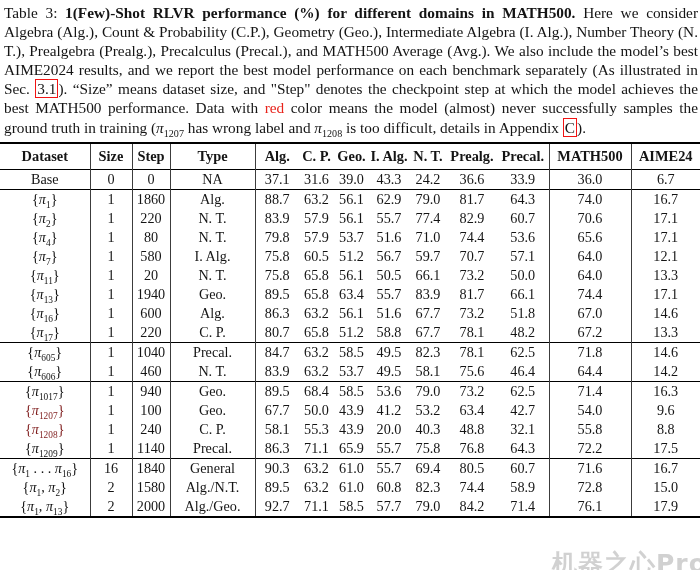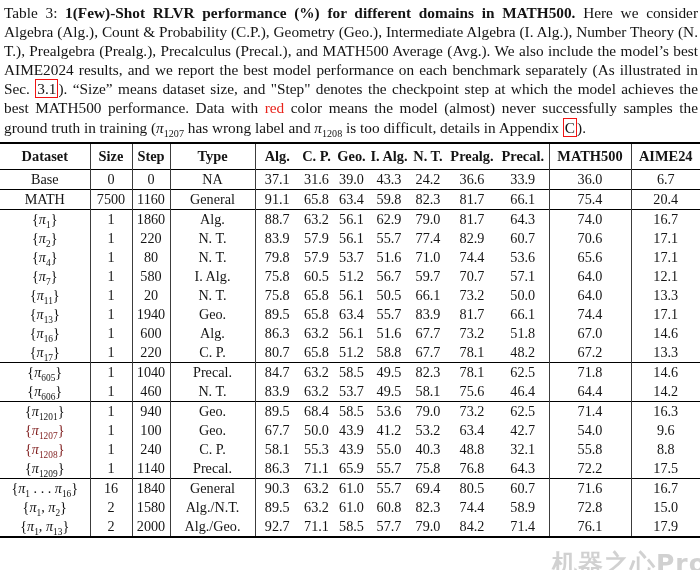--- a/index.html
+++ b/index.html
@@ -97,35 +97,20 @@
           <td>39.0</td>
           <td>43.3</td>
           <td>24.2</td>
           <td>36.6</td>
           <td>33.9</td>
           <td class="bl br">36.0</td>
           <td>6.7</td>
         </tr>
       </tbody>
       <tbody>
-        <tr>
-          <td><span>MATH</span></td>
-          <td class="bl br">7500</td>
-          <td class="br">1160</td>
-          <td class="br">General</td>
-          <td>91.1</td>
-          <td>65.8</td>
-          <td>63.4</td>
-          <td>59.8</td>
-          <td>82.3</td>
-          <td>81.7</td>
-          <td>66.1</td>
-          <td class="bl br">75.4</td>
-          <td class="b">20.4</td>
-        </tr>
       </tbody>
       <tbody>
         <tr>
           <td><span>{</span><span class="pi">π</span><sub>1</sub><span>}</span></td>
           <td class="bl br">1</td>
           <td class="br">1860</td>
           <td class="br">Alg.</td>
           <td>88.7</td>
           <td>63.2</td>
           <td>56.1</td>
@@ -269,21 +254,21 @@
           <td>49.5</td>
           <td>58.1</td>
           <td>75.6</td>
           <td>46.4</td>
           <td class="bl br">64.4</td>
           <td>14.2</td>
         </tr>
       </tbody>
       <tbody>
         <tr>
-          <td><span>{</span><span class="pi">π</span><sub>1201</sub><span>}</span></td>
+          <td><span>{</span><span class="pi">π</span><sub>1017</sub><span>}</span></td>
           <td class="bl br">1</td>
           <td class="br">940</td>
           <td class="br">Geo.</td>
           <td>89.5</td>
           <td>68.4</td>
           <td>58.5</td>
           <td>53.6</td>
           <td>79.0</td>
           <td>73.2</td>
           <td>62.5</td>
@@ -306,21 +291,21 @@
           <td>9.6</td>
         </tr>
         <tr>
           <td class="redlbl"><span>{</span><span class="pi">π</span><sub>1208</sub><span>}</span></td>
           <td class="bl br">1</td>
           <td class="br">240</td>
           <td class="br">C. P.</td>
           <td>58.1</td>
           <td>55.3</td>
           <td>43.9</td>
-          <td>55.0</td>
+          <td>20.0</td>
           <td>40.3</td>
           <td>48.8</td>
           <td>32.1</td>
           <td class="bl br">55.8</td>
           <td>8.8</td>
         </tr>
         <tr>
           <td><span>{</span><span class="pi">π</span><sub>1209</sub><span>}</span></td>
           <td class="bl br">1</td>
           <td class="br">1140</td>

